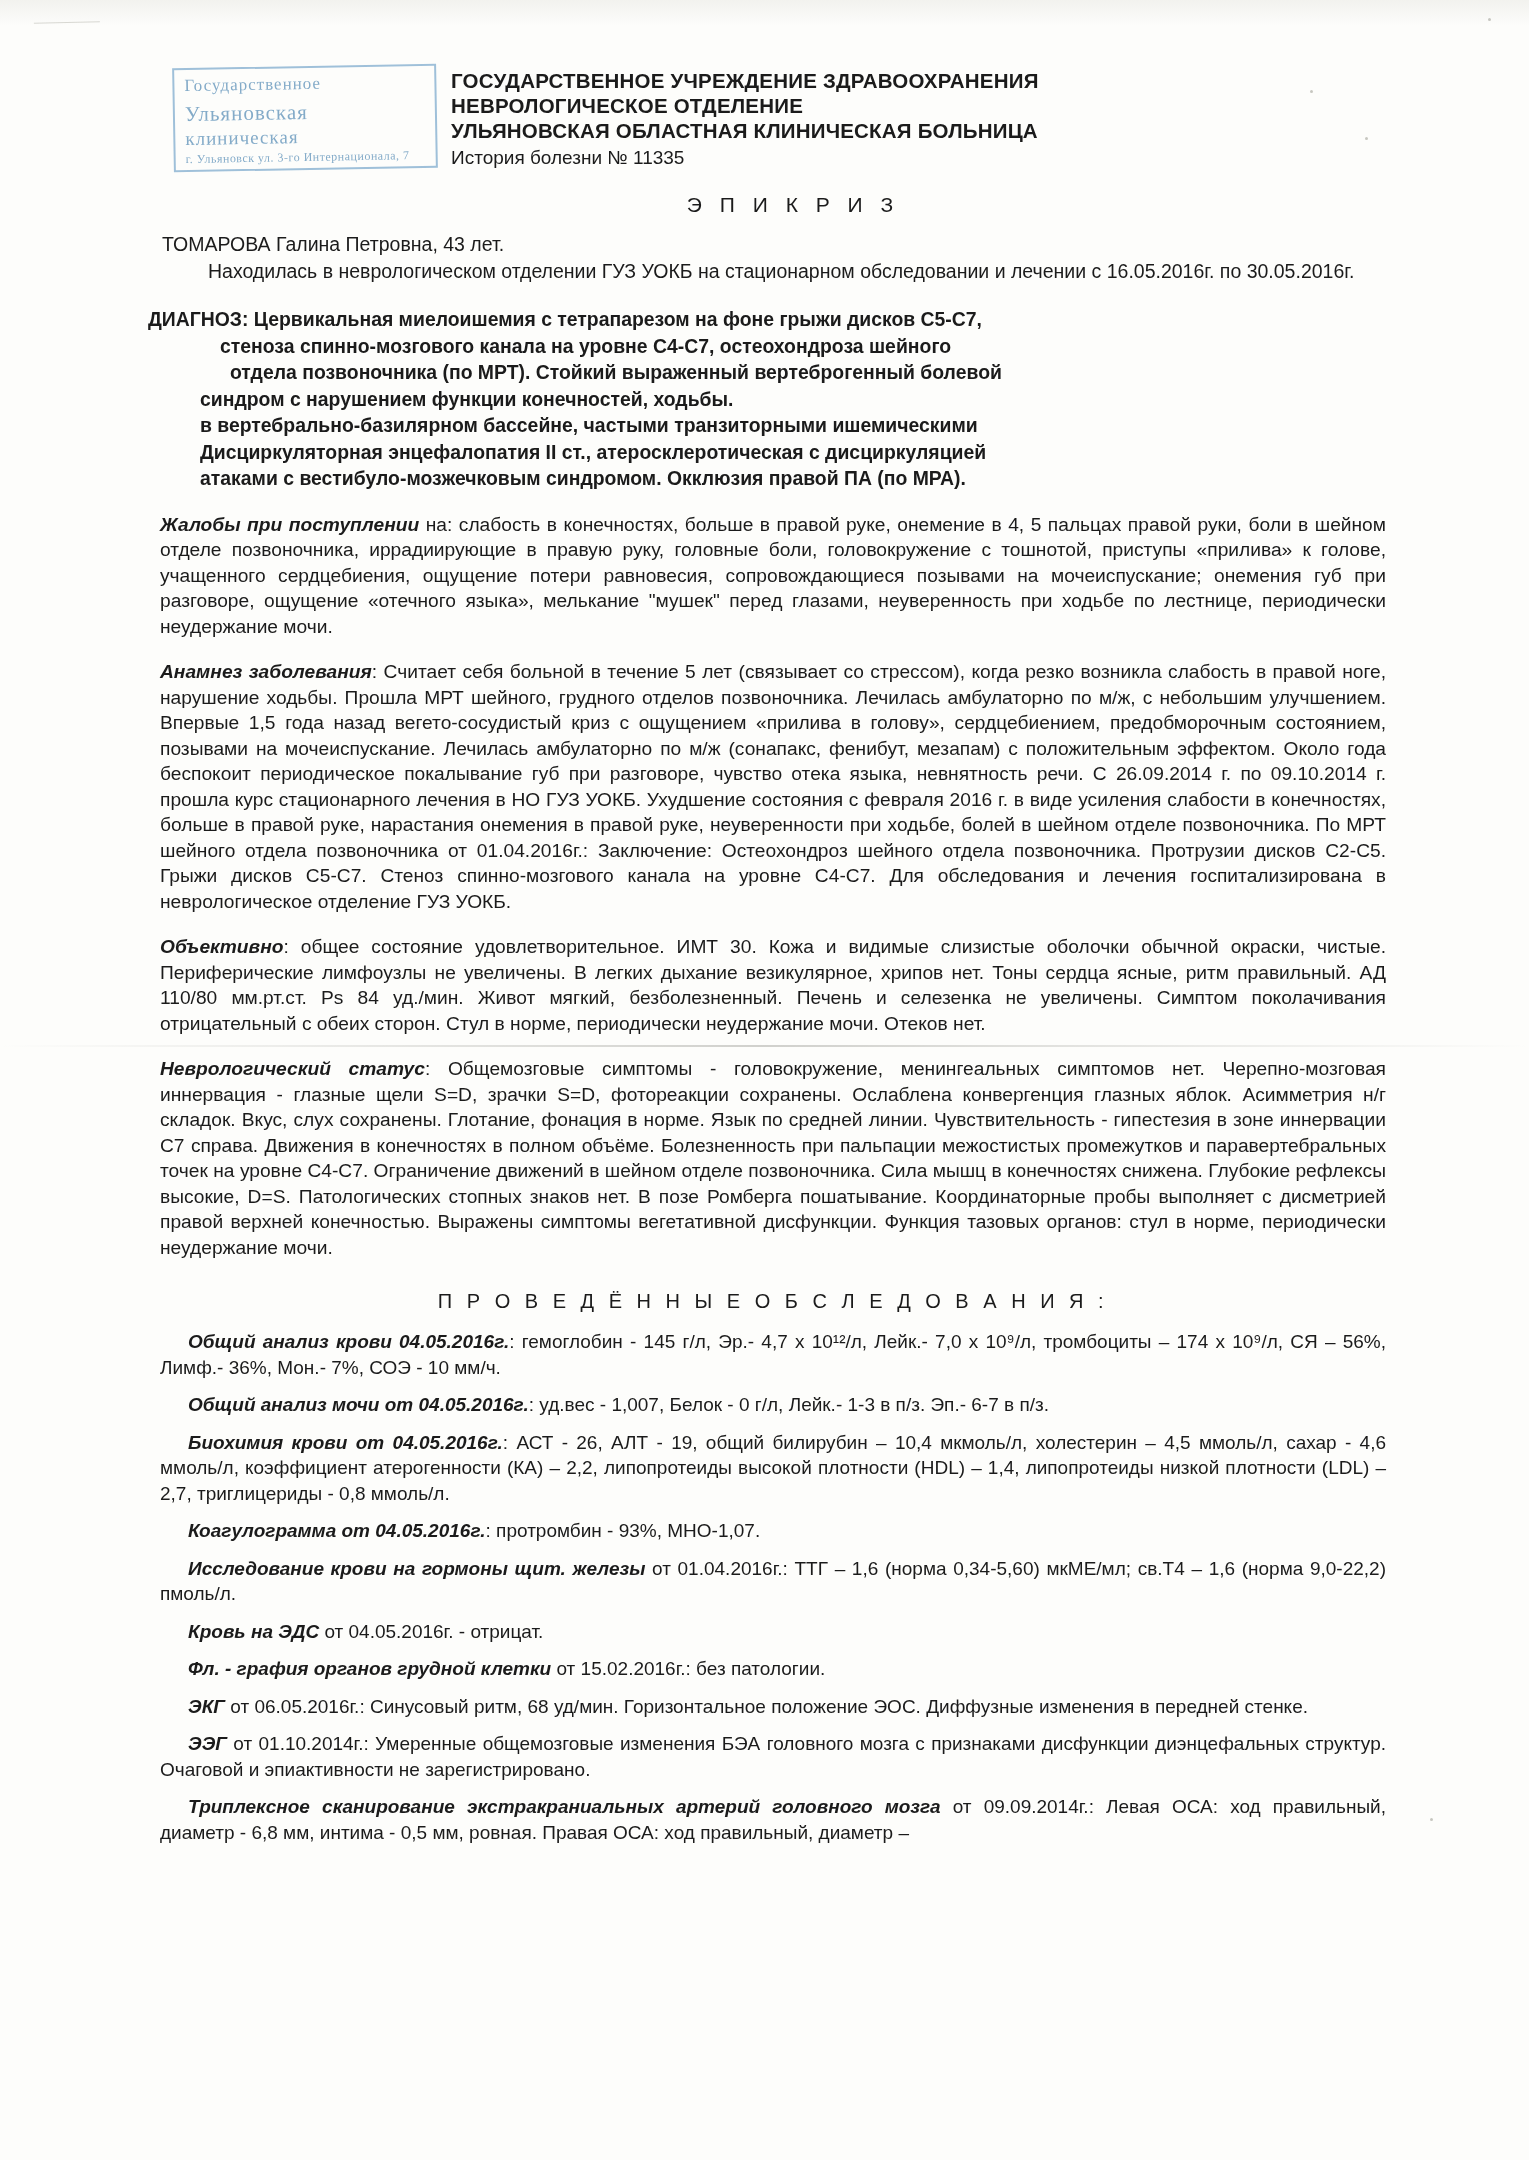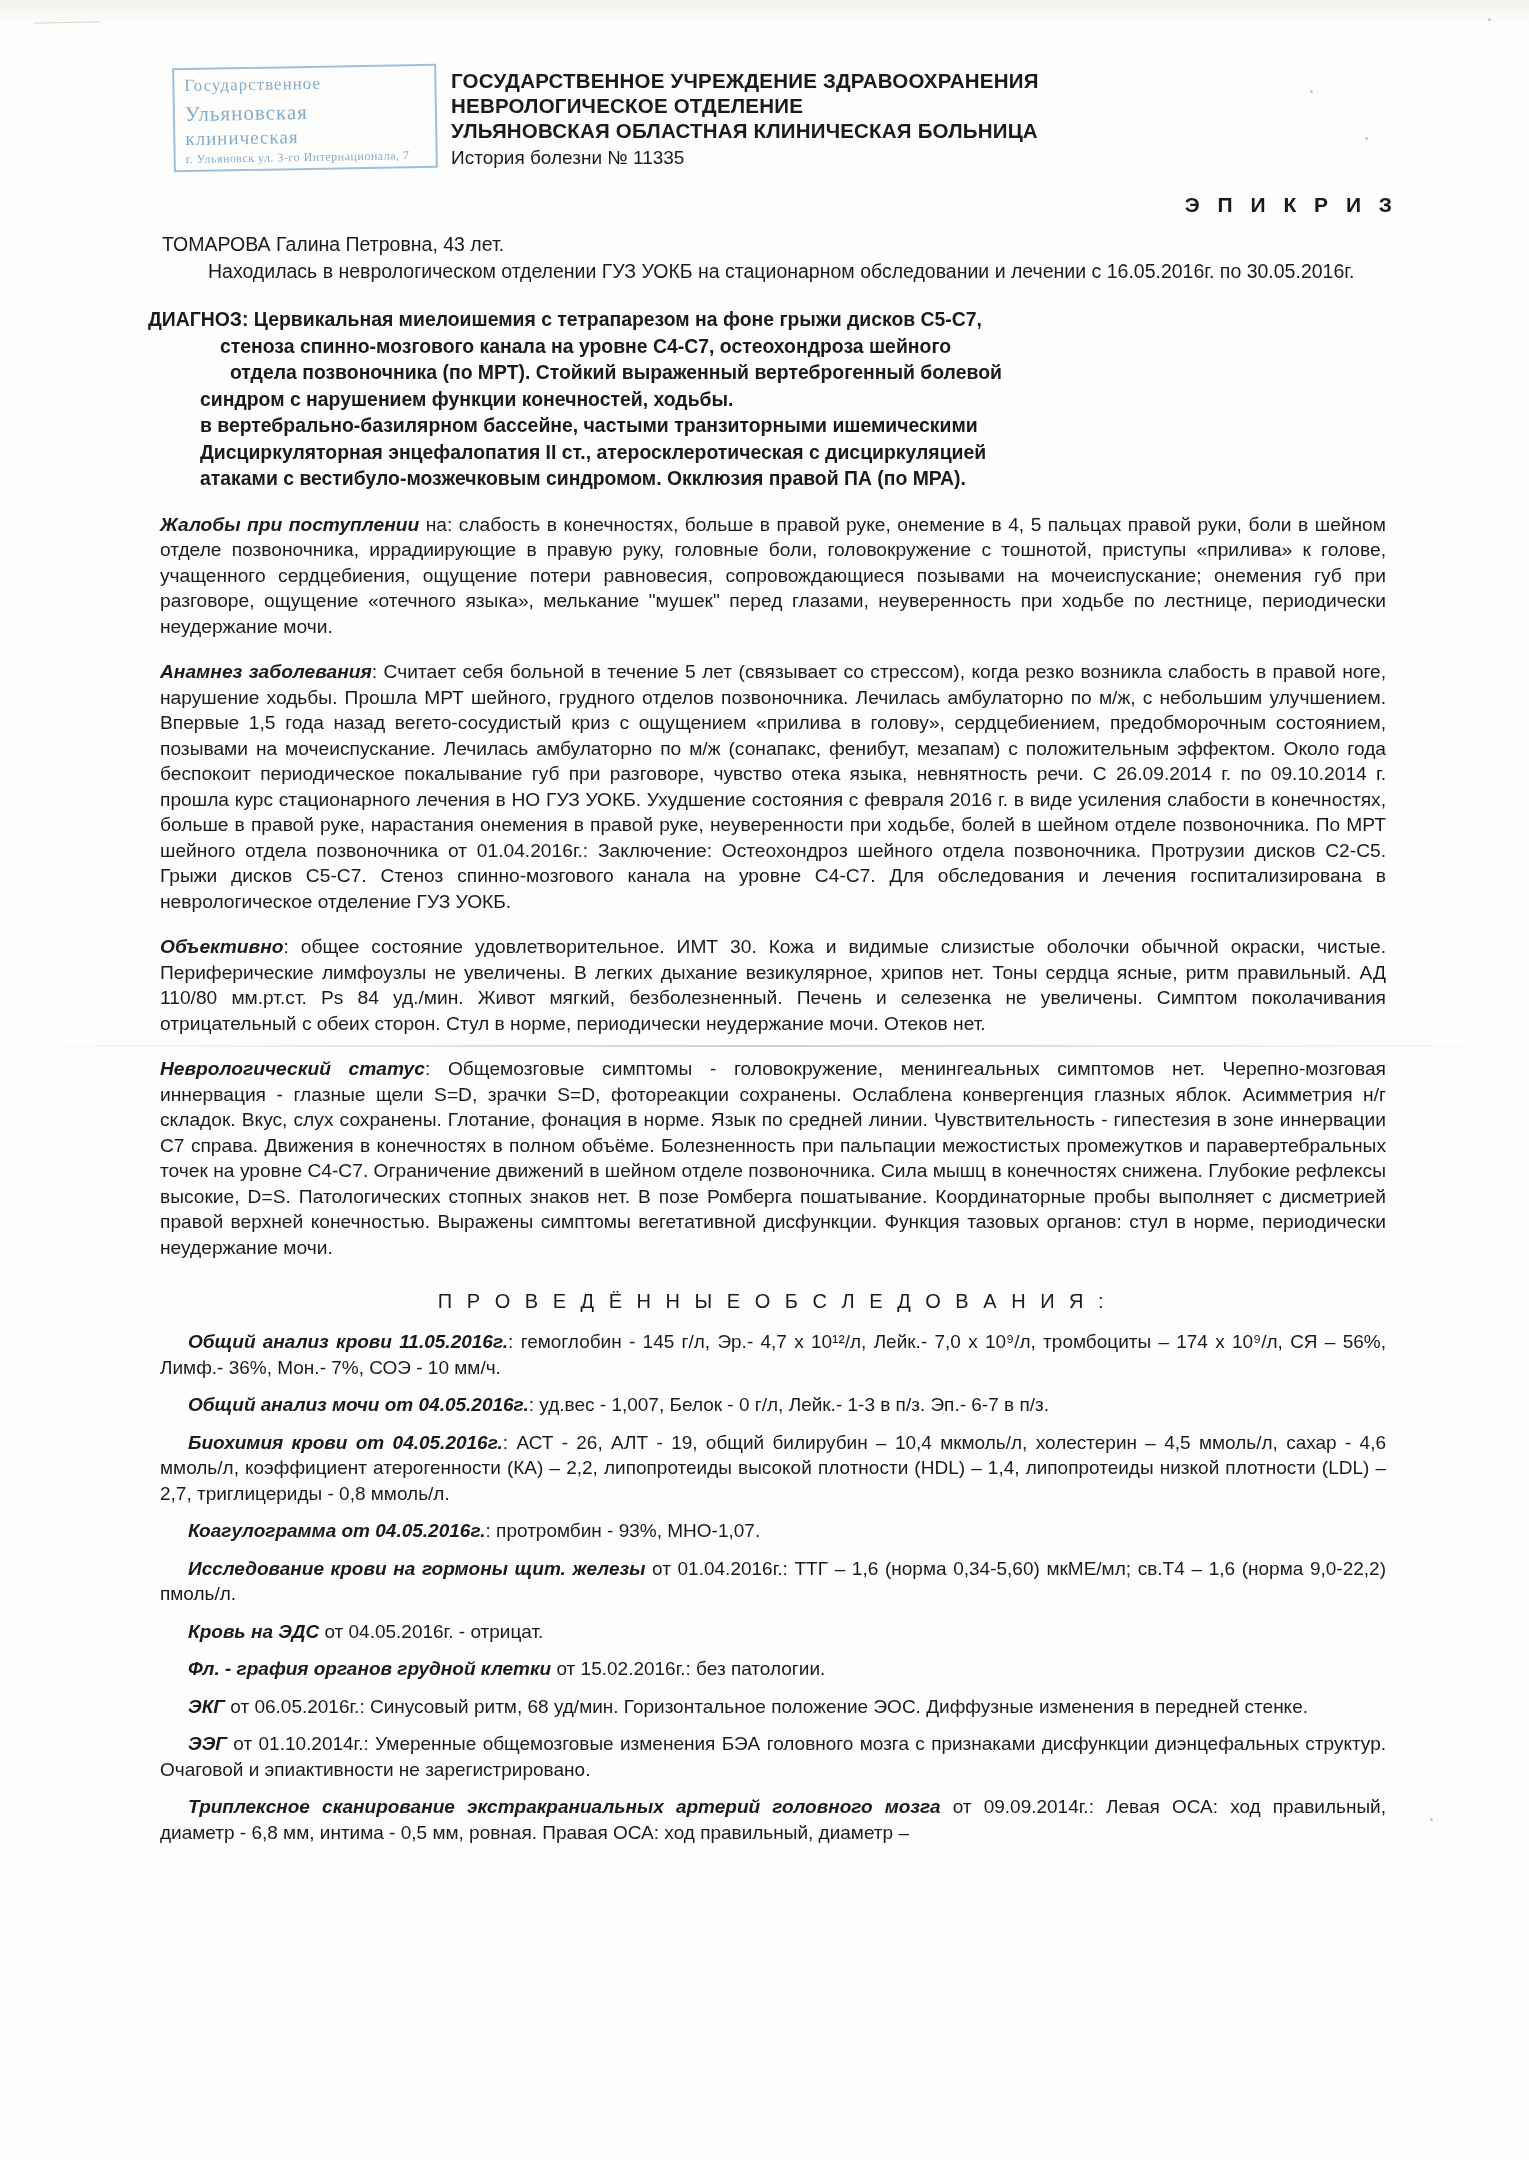--- a/index.html
+++ b/index.html
@@ -96,22 +96,22 @@
     line-height: 25px;
     letter-spacing: .2px;
   }
   .case-no {
     font-size: 19px;
     line-height: 26px;
     margin-top: 2px;
   }
 
   .epikriz {
-    text-align: right;
-    font-weight: bold;
+    text-align: center;
+    font-weight: normal;
     font-size: 21px;
     letter-spacing: 6px;
     margin: 22px 0 14px 0;
     padding-left: 40px;
   }
 
   p {
     margin: 12px;
     font-size: 19.2px;
     line-height: 25.5px;
@@ -235,21 +235,21 @@
     <div class="section">
       <p class="lead">
         <span class="sec-title">Неврологический  статус</span><span>: Общемозговые симптомы - головокружение,  менингеальных симптомов нет. Черепно-мозговая иннервация - глазные щели S=D, зрачки S=D, фотореакции сохранены. Ослаблена конвергенция глазных яблок.  Асимметрия н/г складок. Вкус, слух  сохранены. Глотание, фонация в норме. Язык по средней линии. Чувствительность - гипестезия в зоне иннервации С7 справа. Движения в конечностях   в   полном   объёме.   Болезненность   при   пальпации   межостистых   промежутков   и паравертебральных точек на уровне С4-С7. Ограничение движений в шейном отделе позвоночника. Сила мышц в конечностях снижена. Глубокие рефлексы высокие, D=S. Патологических стопных знаков нет. В позе Ромберга пошатывание.  Координаторные  пробы  выполняет с дисметрией правой верхней конечностью. Выражены симптомы  вегетативной дисфункции.  Функция тазовых органов: стул в  норме,  периодически неудержание мочи.</span>
       </p>
     </div>
 
     <div class="exam-heading">П Р О В Е Д Ё Н Н Ы Е    О Б С Л Е Д О В А Н И Я :</div>
 
     <div class="exam-block">
       <p>
-        <span class="it">Общий анализ крови 11.05.2016г.</span><span>: гемоглобин - 145 г/л, Эр.- 4,7 х 10¹²/л, Лейк.- 7,0 х 10⁹/л, тромбоциты – 174 х 10⁹/л, СЯ – 56%, Лимф.- 36%,  Мон.- 7%, СОЭ - 10 мм/ч.</span>
+        <span class="it">Общий анализ крови 04.05.2016г.</span><span>: гемоглобин - 145 г/л, Эр.- 4,7 х 10¹²/л, Лейк.- 7,0 х 10⁹/л, тромбоциты – 174 х 10⁹/л, СЯ – 56%, Лимф.- 36%,  Мон.- 7%, СОЭ - 10 мм/ч.</span>
       </p>
       <p>
         <span class="it">Общий анализ мочи от 04.05.2016г.</span><span>: уд.вес - 1,007, Белок - 0  г/л,  Лейк.- 1-3 в п/з. Эп.- 6-7 в п/з.</span>
       </p>
       <p>
         <span class="it">Биохимия крови от 04.05.2016г.</span><span>: АСТ - 26, АЛТ - 19, общий билирубин – 10,4 мкмоль/л,  холестерин – 4,5 ммоль/л,  сахар -  4,6  ммоль/л, коэффициент атерогенности (КА) – 2,2, липопротеиды высокой плотности (HDL) – 1,4, липопротеиды низкой плотности (LDL) – 2,7, триглицериды  - 0,8 ммоль/л.</span>
       </p>
       <p>
         <span class="it">Коагулограмма от 04.05.2016г.</span><span>: протромбин - 93%, МНО-1,07.</span>
       </p>

